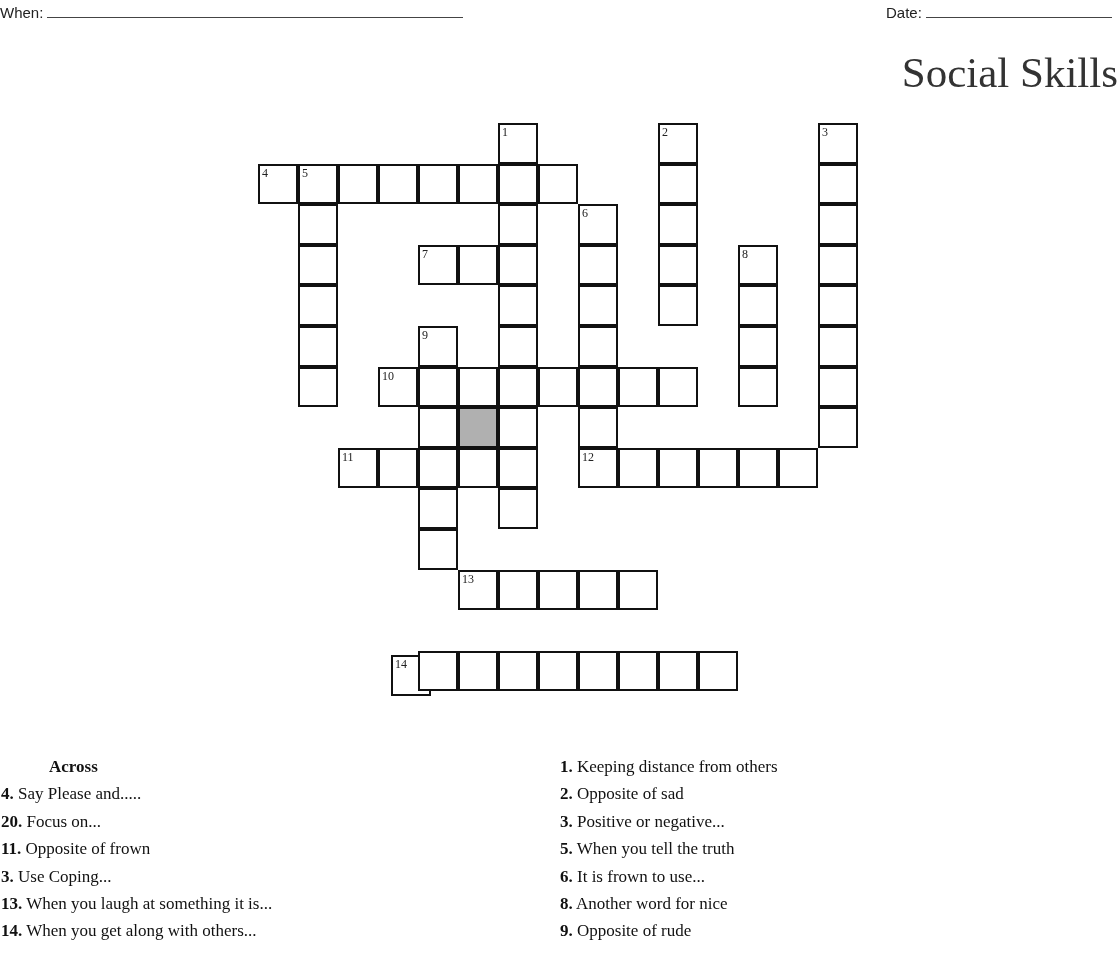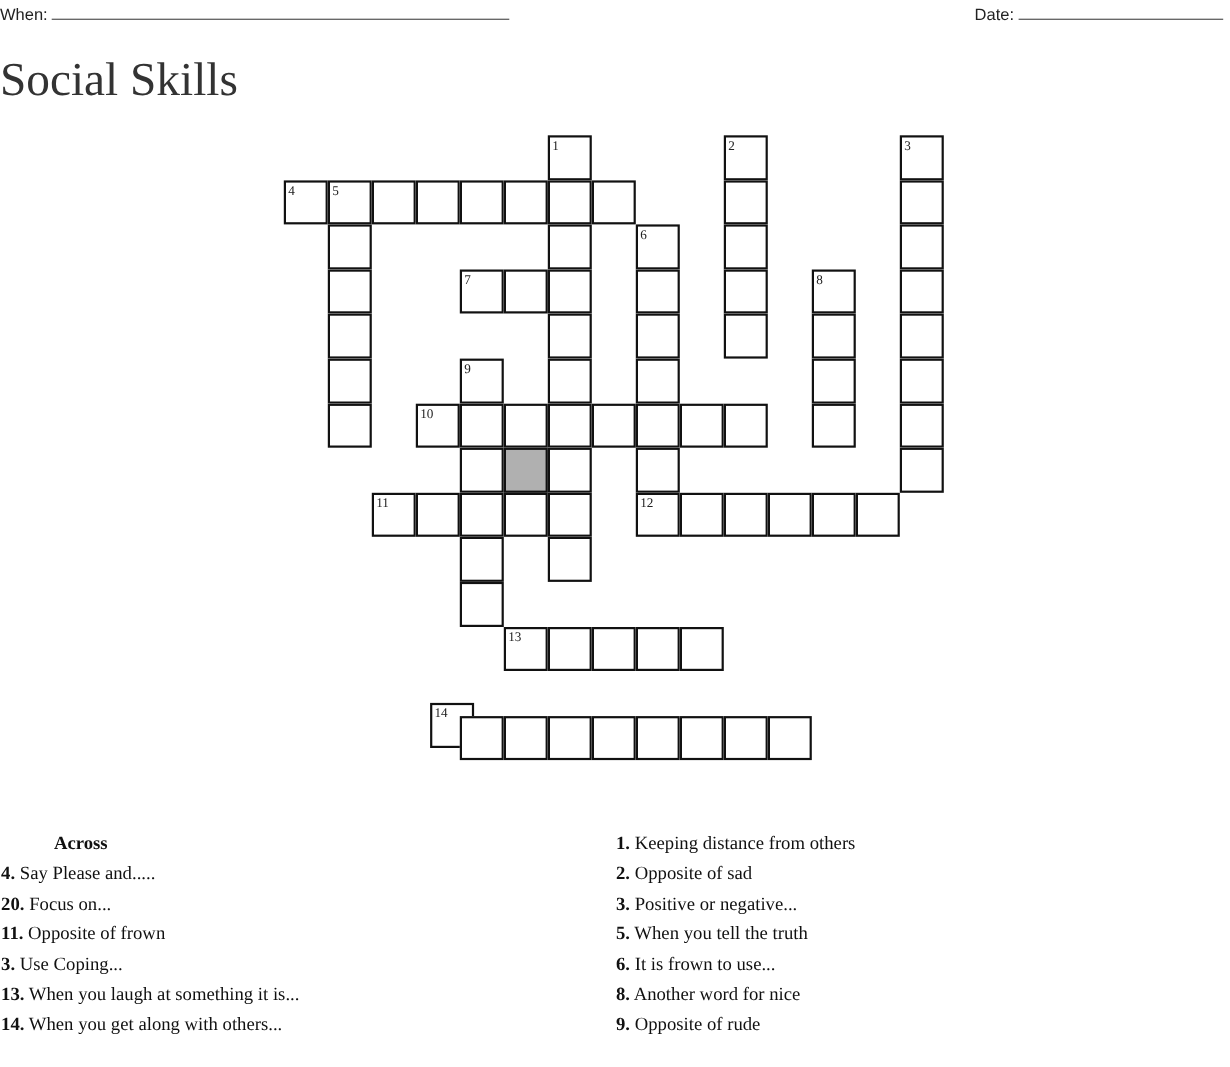--- a/index.html
+++ b/index.html
@@ -3,21 +3,21 @@
 <meta charset="utf-8">
 <style>
   html, body { margin: 0; padding: 0; background: #ffffff; }
   body { width: 1118px; height: 970px; position: relative; overflow: hidden; color: #111; }
   .hdr { position: absolute; top: 3px; font-family: "Liberation Sans", sans-serif; font-size: 15px; color: #222; white-space: nowrap; }
   .hdr .line { display: inline-block; border-bottom: 1px solid #444; height: 14px; vertical-align: baseline; margin-left: 4px; }
   #name-field { left: 0; }
   #name-field .line { width: 416px; }
   #date-field { left: 886px; }
   #date-field .line { width: 186px; }
-  .title { position: absolute; top: 48px; left: 0; width: 1118px; text-align: left;
+  .title { position: absolute; top: 48px; left: 0; width: 1118px; text-align: right;
            font-family: "Liberation Serif", serif; font-size: 43px; color: #333; }
   .grid { position: absolute; left: 0; top: 0; }
   .cell { position: absolute; width: 40px; height: 40.5px; box-sizing: border-box;
           border: 2px solid #111; background: #fff; margin-left: -1px; margin-top: -1px; }
   .cell.shaded { background: #b0b0b0; }
   .cell .num { position: absolute; left: 2px; top: 0px; font-family: "Liberation Serif", serif; font-size: 12px; color: #222; line-height: 14px; }
   .clues { position: absolute; top: 753px; font-family: "Liberation Serif", serif; font-size: 17px; line-height: 27.4px; color: #111; }
   #clues-across { left: 1px; }
   #clues-down { left: 560px; }
   .clues .heading { font-weight: bold; padding-left: 48px; }
@@ -127,21 +127,21 @@
     <div class="cell" style="left: 699px; top: 448.8px;"></div>
     <div class="cell" style="left: 739px; top: 448.8px;"></div>
     <div class="cell" style="left: 779px; top: 448.8px;"></div>
     <div class="cell" style="left: 459px; top: 570.6px;">
       <span class="num">13</span>
     </div>
     <div class="cell" style="left: 499px; top: 570.6px;"></div>
     <div class="cell" style="left: 539px; top: 570.6px;"></div>
     <div class="cell" style="left: 579px; top: 570.6px;"></div>
     <div class="cell" style="left: 619px; top: 570.6px;"></div>
-    <div class="cell" style="left: 379px; top: 640px; margin-left: 12px;">
+    <div class="cell" style="left: 379px; top: 656px; margin-left: 12px;">
       <span class="num">14</span>
     </div>
     <div class="cell" style="left: 419px; top: 651.8px;"></div>
     <div class="cell" style="left: 459px; top: 651.8px;"></div>
     <div class="cell" style="left: 499px; top: 651.8px;"></div>
     <div class="cell" style="left: 539px; top: 651.8px;"></div>
     <div class="cell" style="left: 579px; top: 651.8px;"></div>
     <div class="cell" style="left: 619px; top: 651.8px;"></div>
     <div class="cell" style="left: 659px; top: 651.8px;"></div>
     <div class="cell" style="left: 699px; top: 651.8px;"></div>

